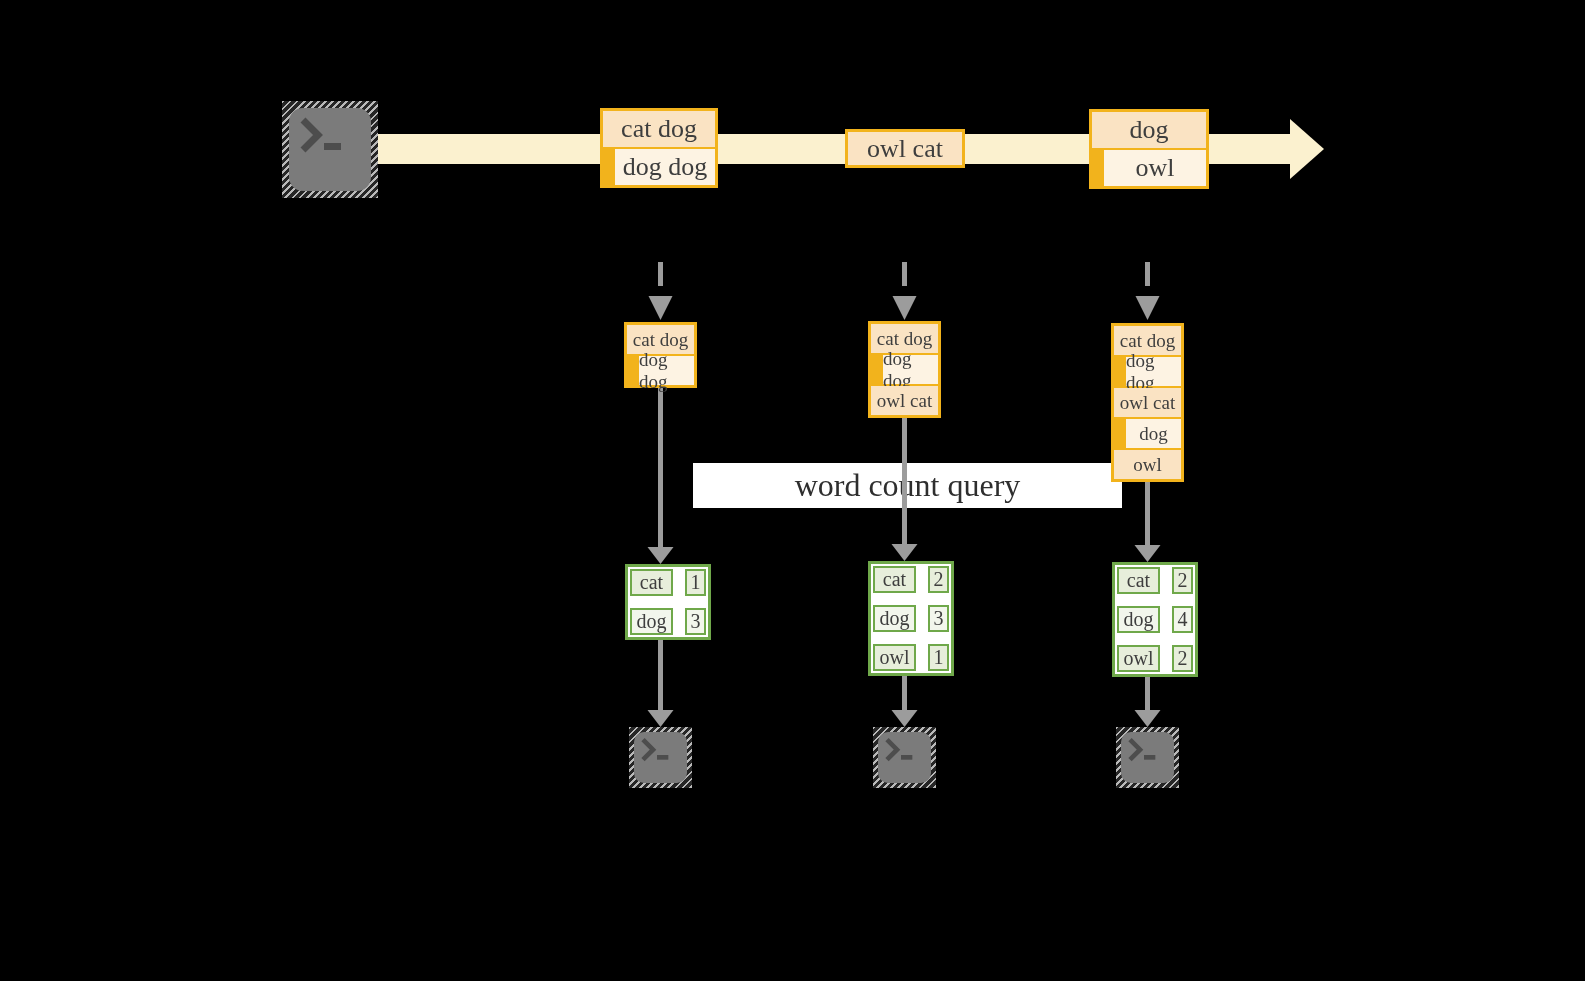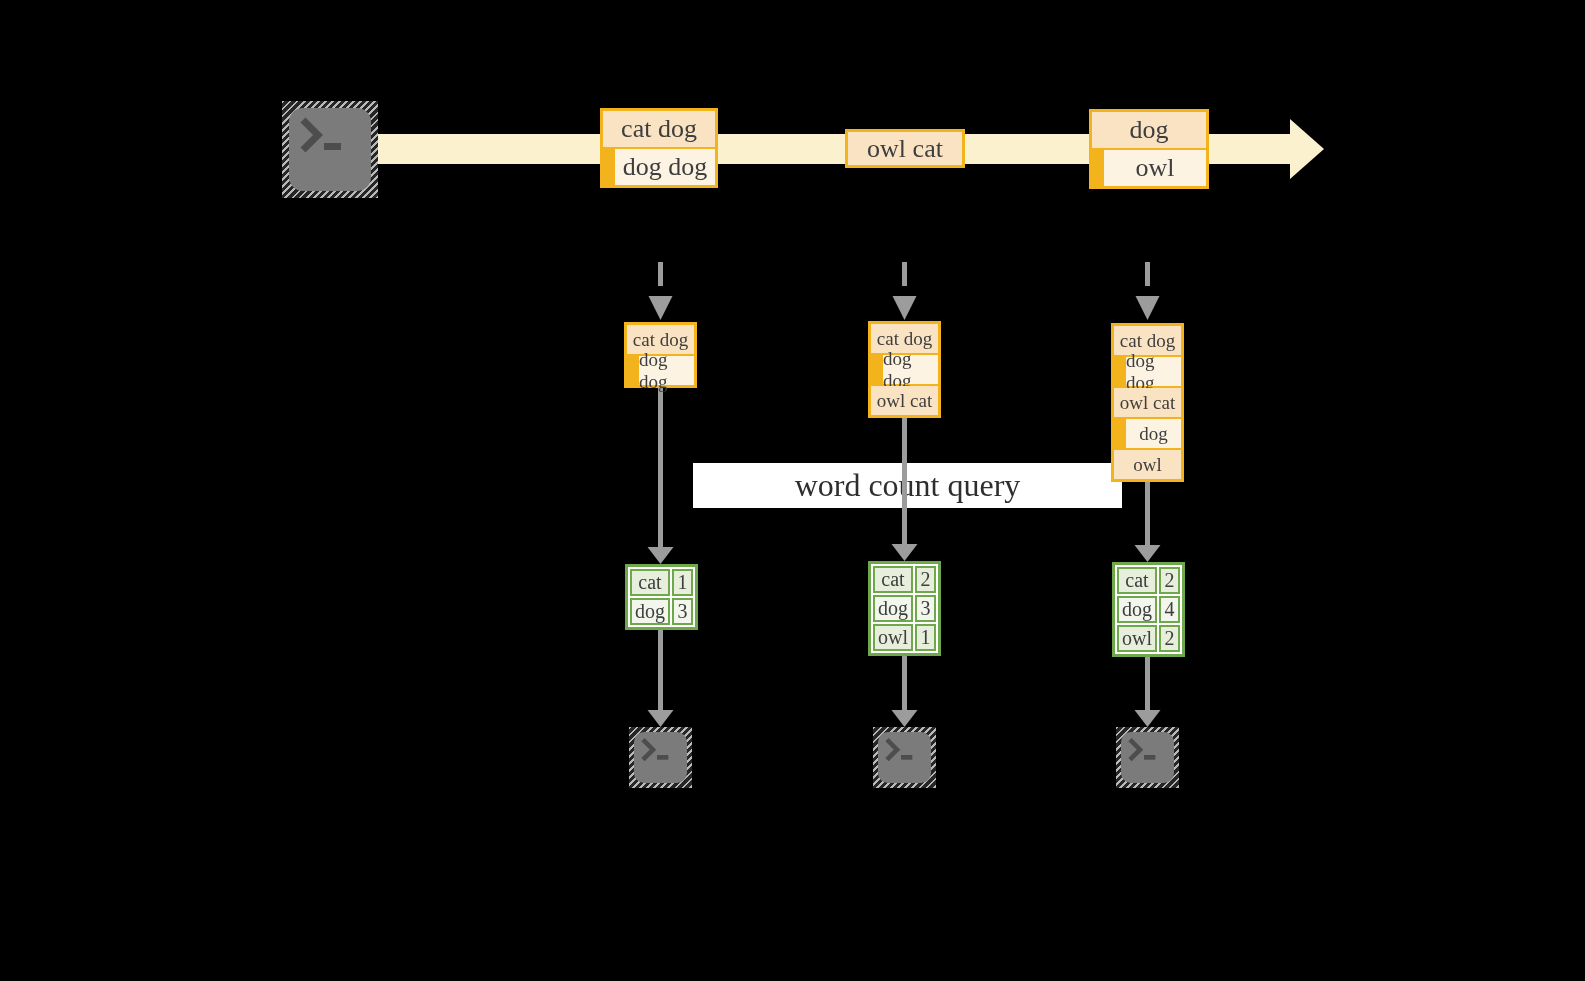--- a/index.html
+++ b/index.html
@@ -31,23 +31,23 @@
   .stack .row { height:29px; font-size:19px; }
   .row.dark  { background:#fae3c3; }
   .row.light { background:#fdf3e3;margin-left:12px; }
 
   
   .qbox { position:absolute; left:693px; top:463px; width:429px; height:45px;
           background:#ffffff; z-index:1; display:flex; align-items:center;
           justify-content:center; font-size:32px; color:#2e2e2e; }
 
   
-  .gtable { position:absolute; width:73px; box-sizing:border-box;
+  .gtable { position:absolute; width:86px; box-sizing:border-box;
             border:3px solid #6fa84a; background:#ffffff; padding:2px;
-            display:grid; grid-template-columns:1fr 21px; gap:2px;
+            display:grid; grid-template-columns:1fr 21px; gap:12px;
             grid-auto-rows:27px; z-index:3; }
   .gcell { border:2px solid #6fa84a; box-sizing:border-box; display:flex;
            align-items:center; justify-content:center; font-size:20px; }
   .g-dark  { background:#e7eedb; }
   .g-light { background:#f2f6ec; }
 
   
   .arrows { position:absolute; left:0; top:0; z-index:2; pointer-events:none; }
 </style>
 </head>

